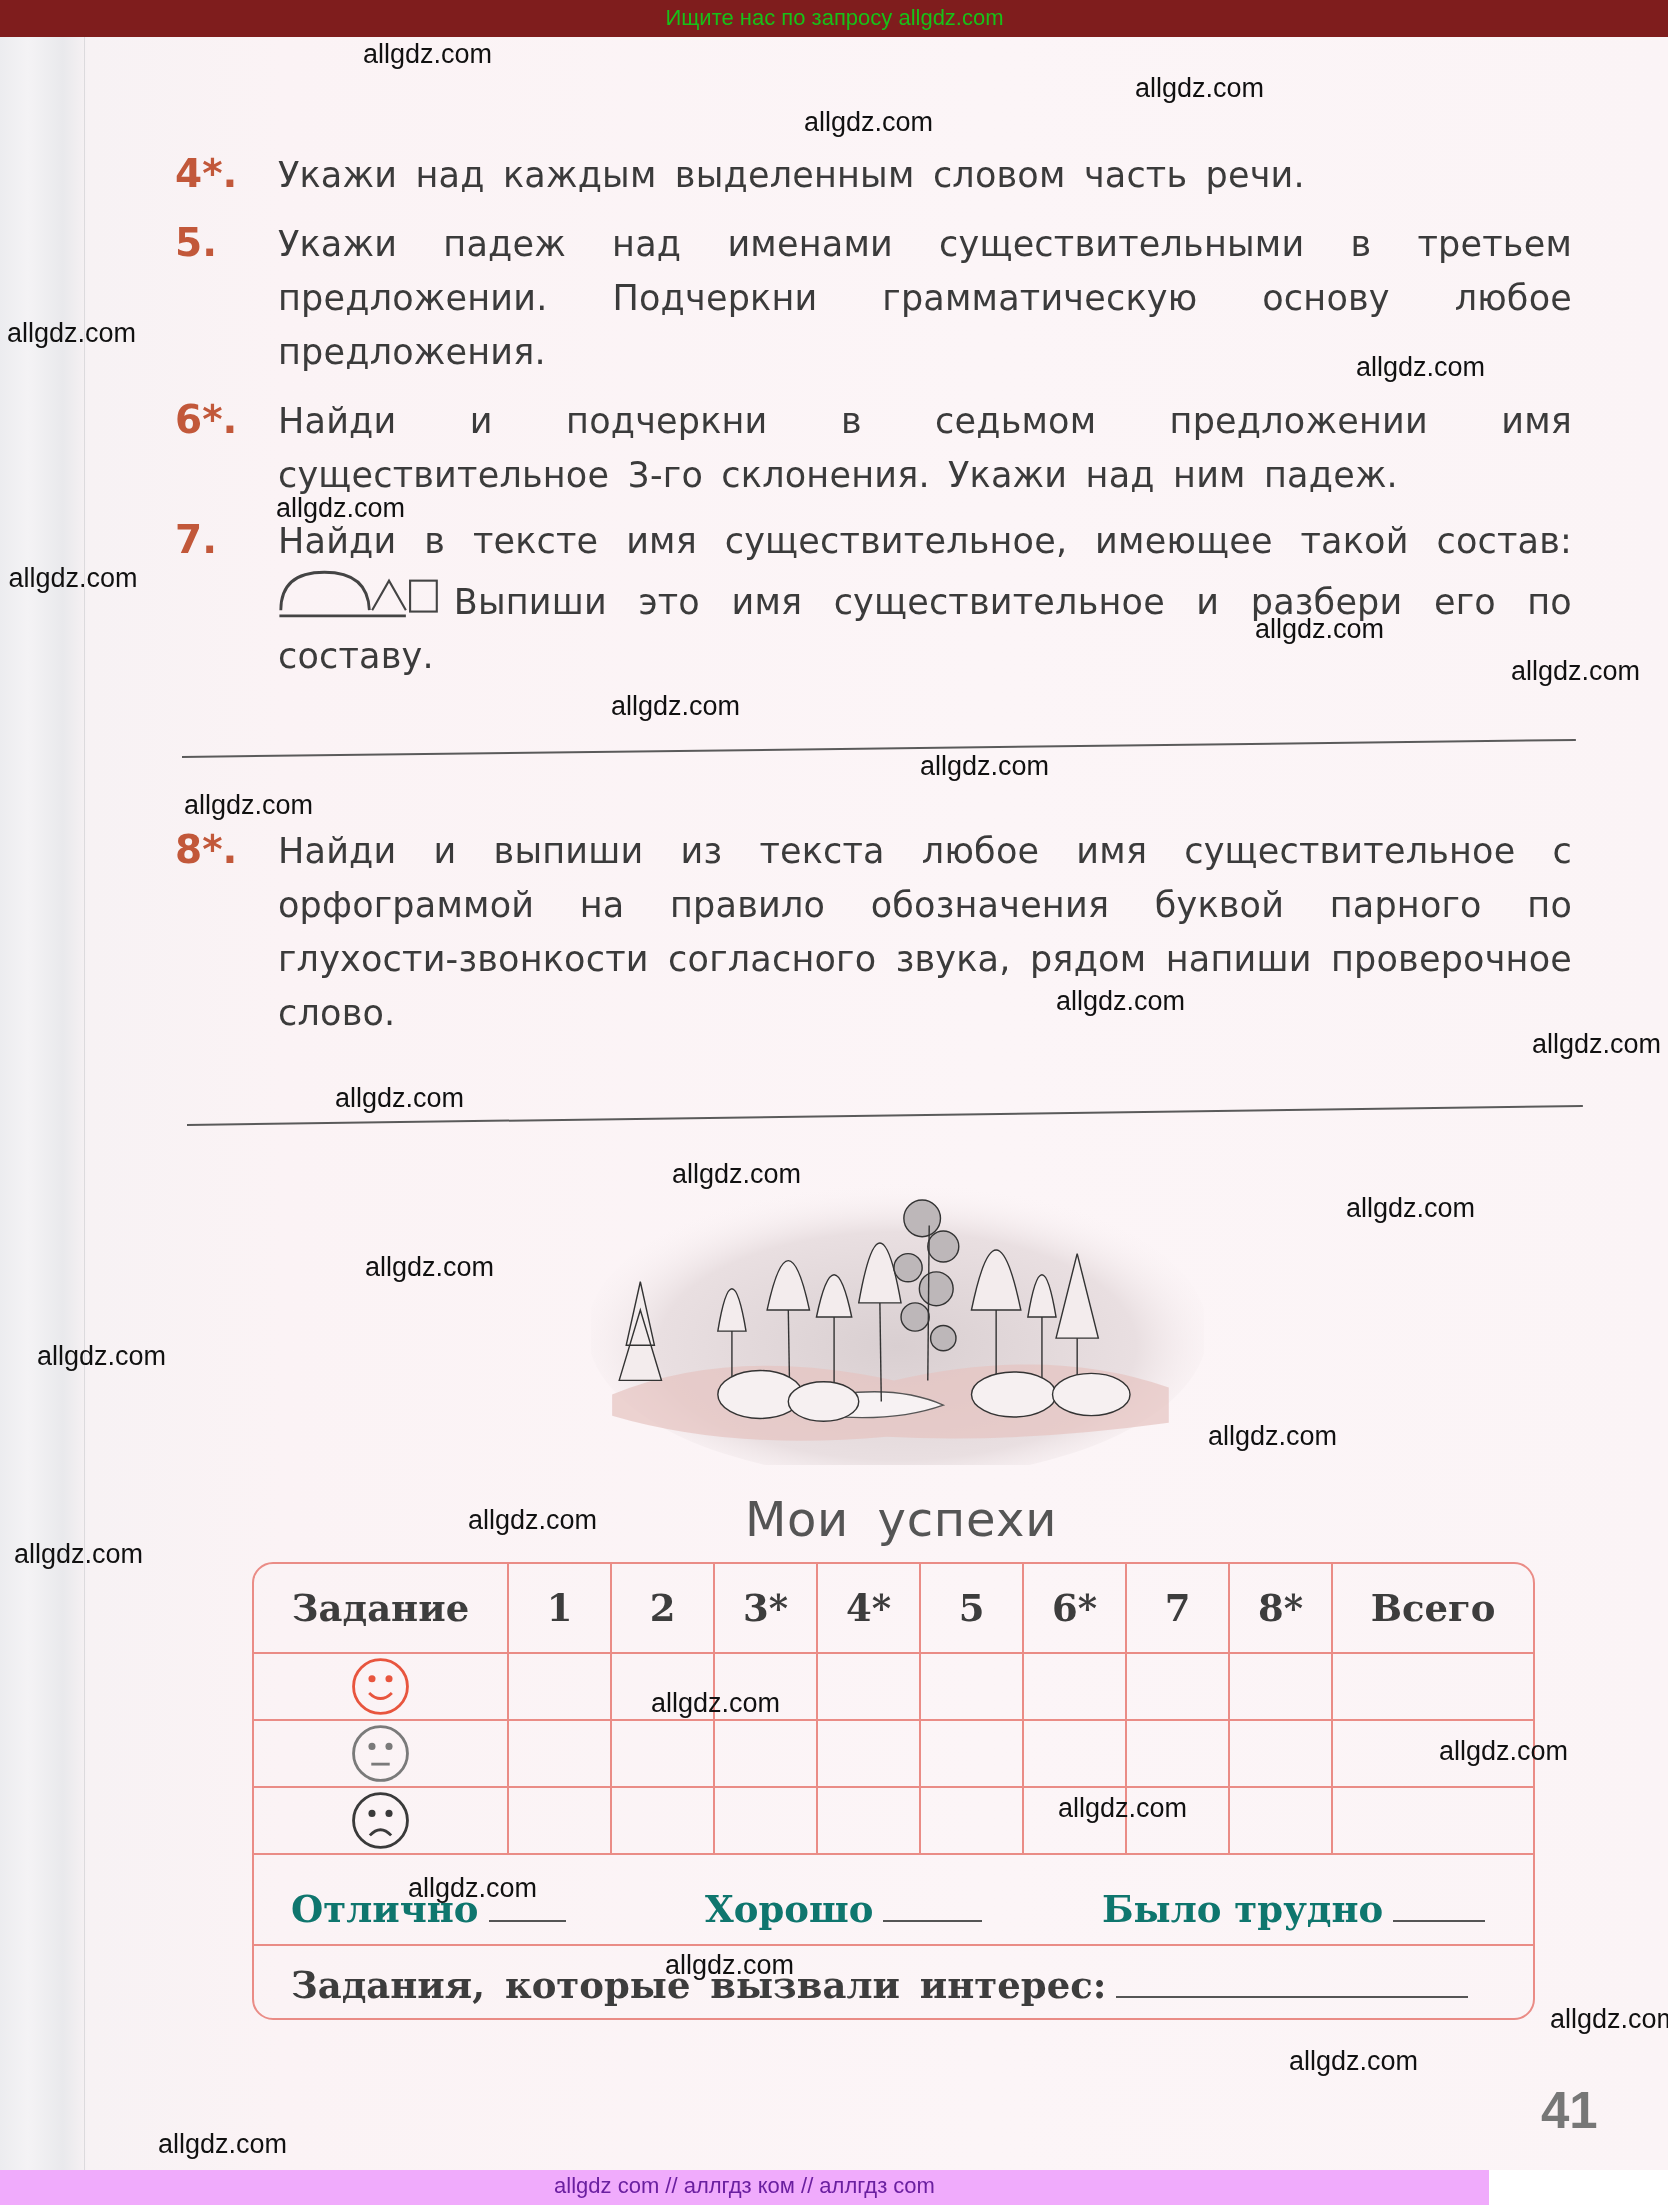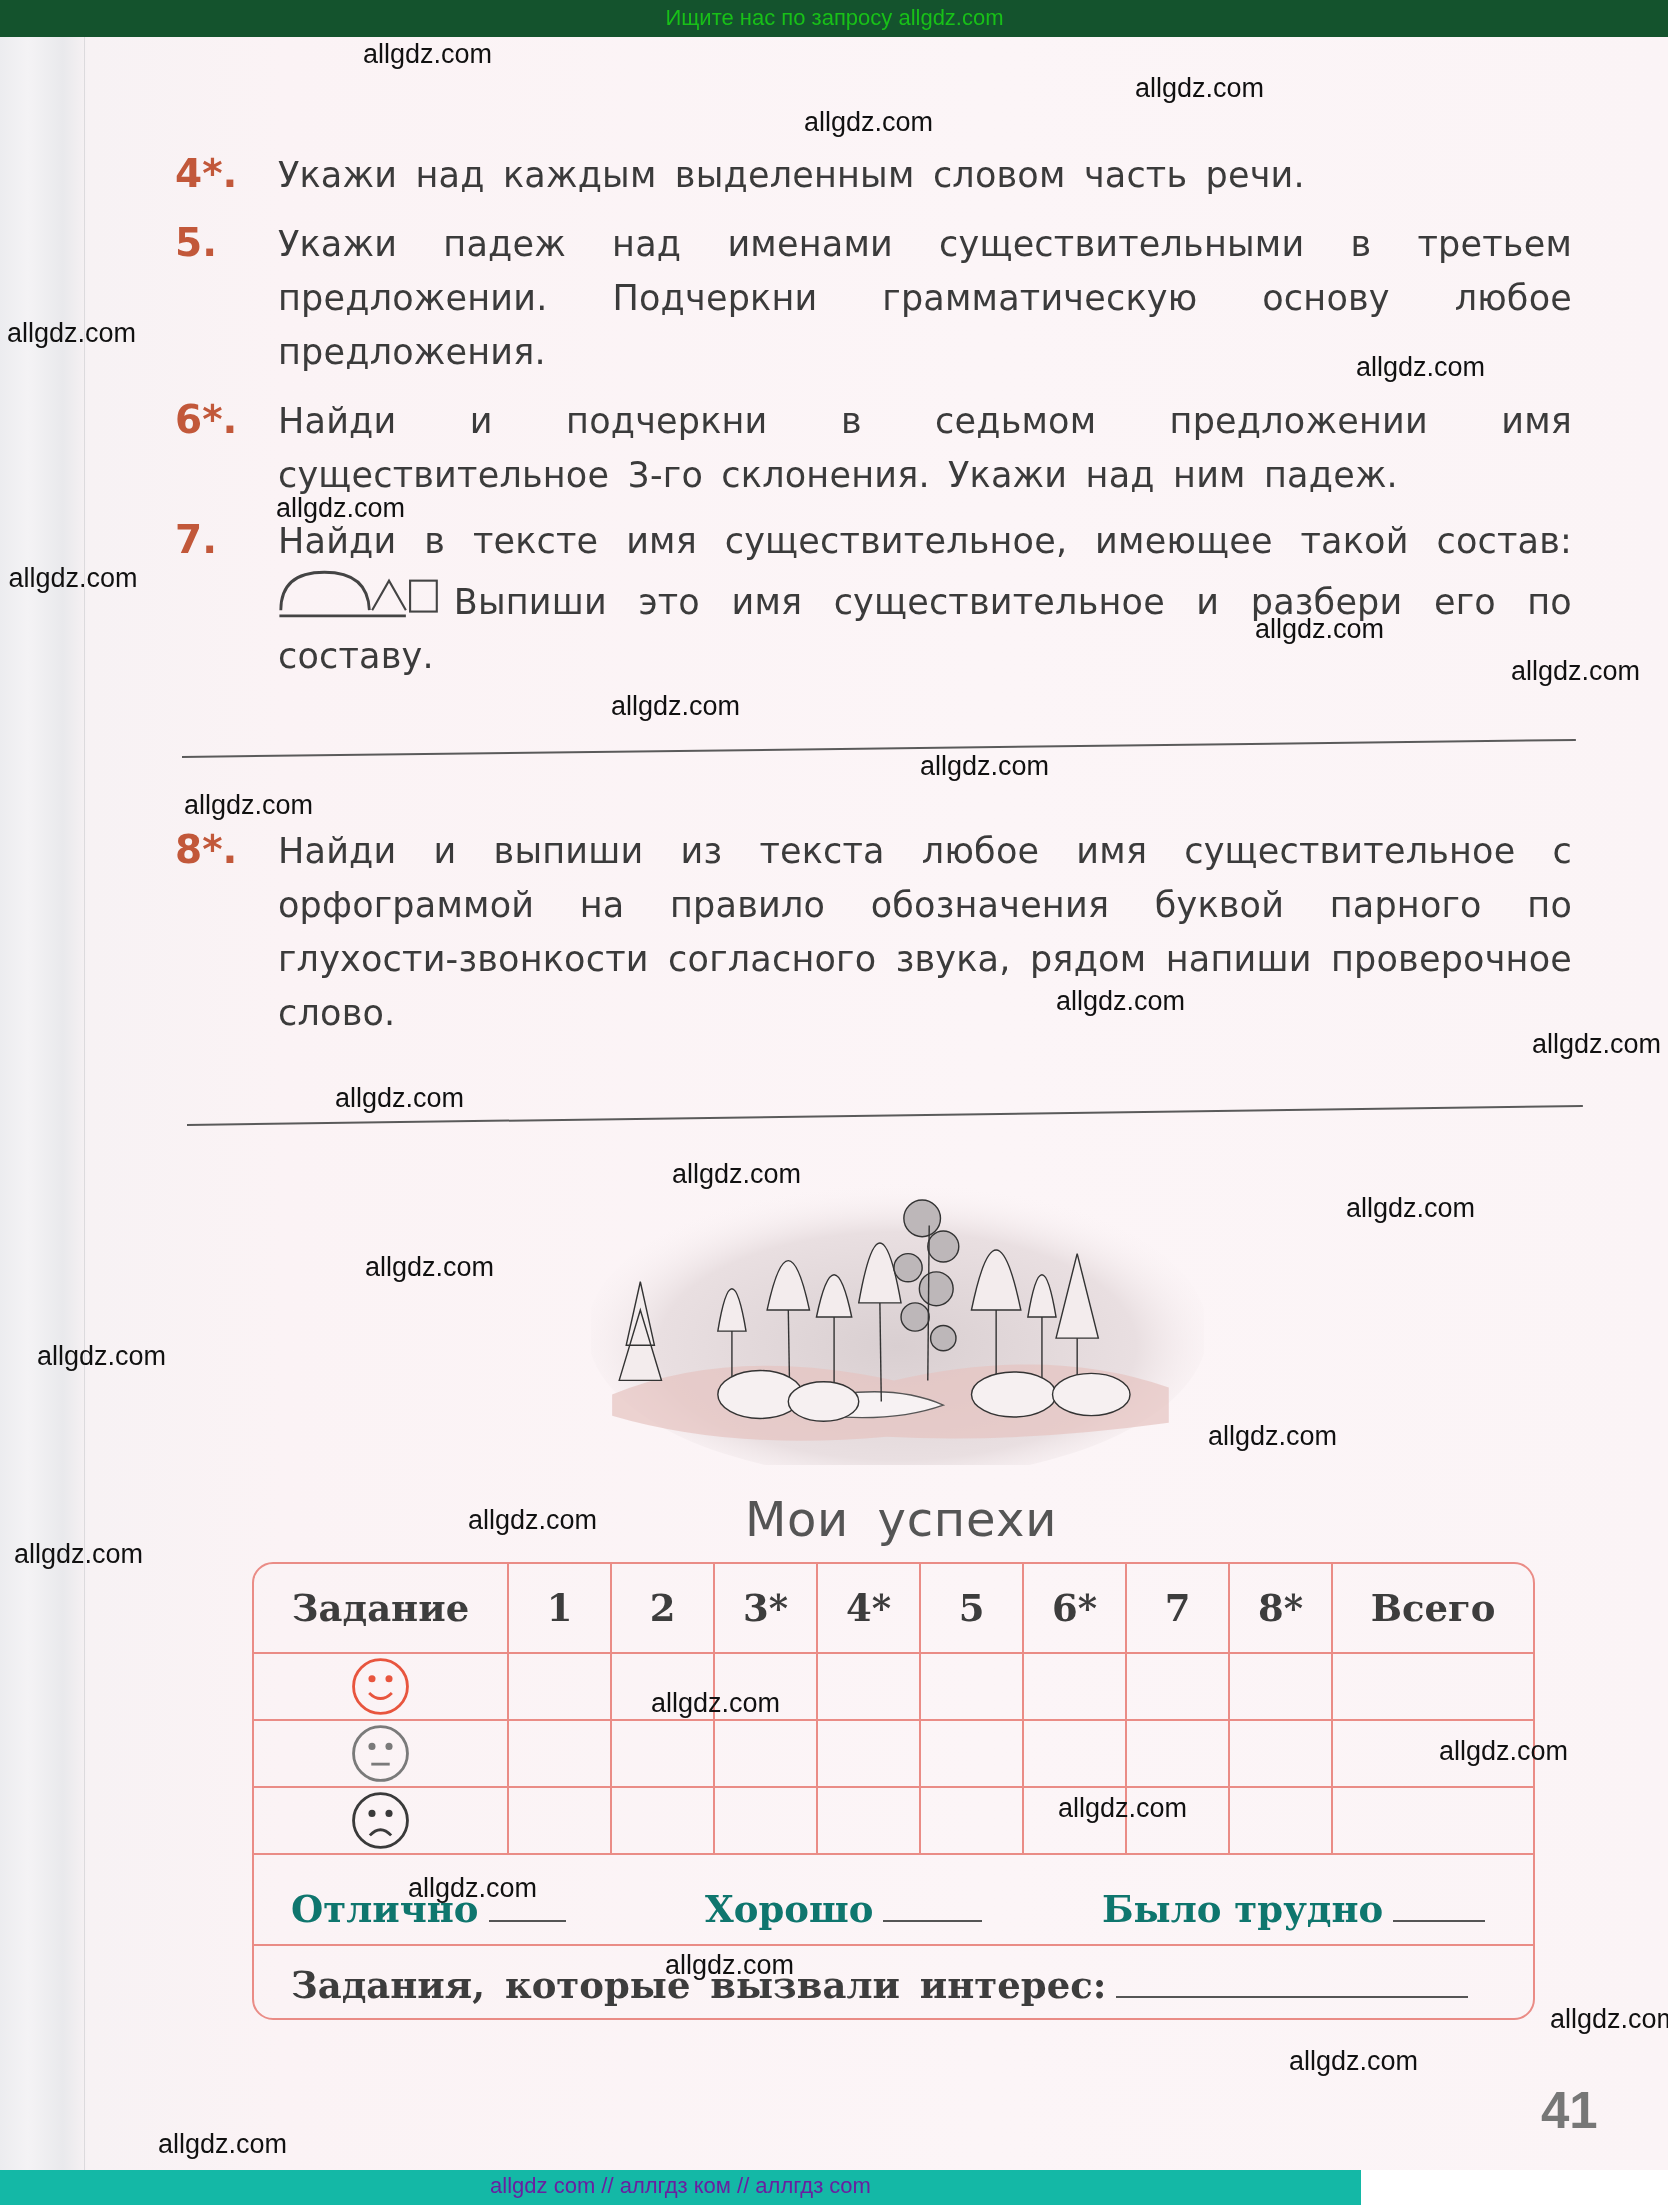--- a/index.html
+++ b/index.html
@@ -1,23 +1,23 @@
 <!DOCTYPE html>
 <html style="font-size:11.3px"><head>
 <meta charset="utf-8">
 <style>
   html, body { margin:0; padding:0; }
   body { width:1669px; height:2205px; position:relative; background:#ffffff; overflow:hidden;
          font-family:"DejaVu Sans", sans-serif; }
-  .top-banner { position:absolute; left:0; top:0; width:1669px; height:37px; background:#14532d;
+  .top-banner { position:absolute; left:0; top:0; width:1669px; height:37px; background:#7f1d1d;
                 text-align:center; color:#18c018; font-family:"Liberation Sans", sans-serif; font-size:22px; line-height:35px; }
   .page { position:absolute; left:0; top:37px; width:1669px; height:2133px;
           background: linear-gradient(90deg,#ececef 0px,#f4f3f5 28px,#e9e9ec 63px,#f7f2f4 88px,#fbf3f5 282px,#fcf5f7 986px,#fbf4f6 1669px); }
   .gutter-line { position:absolute; left:84px; top:37px; width:1.4px; height:2133px; background:#dcdadd; }
-  .bottom-banner { position:absolute; left:0; top:2170px; width:1361px; height:35px; background:#14b8a6;
+  .bottom-banner { position:absolute; left:0; top:2170px; width:1489px; height:35px; background:#f0abfc;
                    text-align:center; color:#6a1fa0; font-family:"Liberation Sans", sans-serif; font-size:22px; line-height:32px; }
 
   .task { position:absolute; left:175px; width:1401px; }
   .task-num { position:absolute; left:0; top:0; color:#c2583a; font-family:"DejaVu Sans", sans-serif;
               font-weight:bold; font-size:39px; line-height:52px; }
   .task-text { position:absolute; left:103px; top:0; width:1294px; color:#3b3b3b;
                font-family:"DejaVu Sans", sans-serif; font-size:35px; line-height:54px;
                text-align:justify; text-align-last:left; word-spacing:7px; letter-spacing:0.2px; }
   .inline-scheme { display:inline-block; vertical-align:-5.6px; width:163px; height:52px; margin-right:12.7px; }
 

